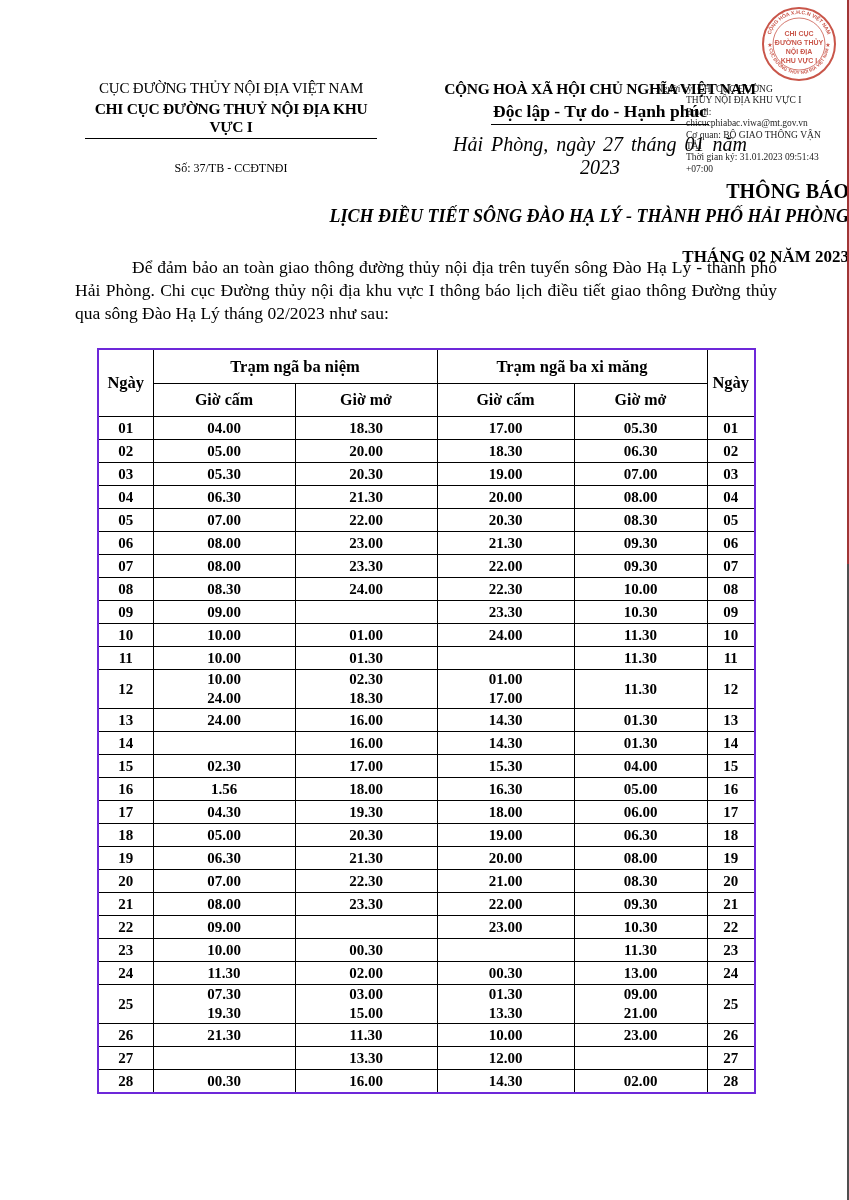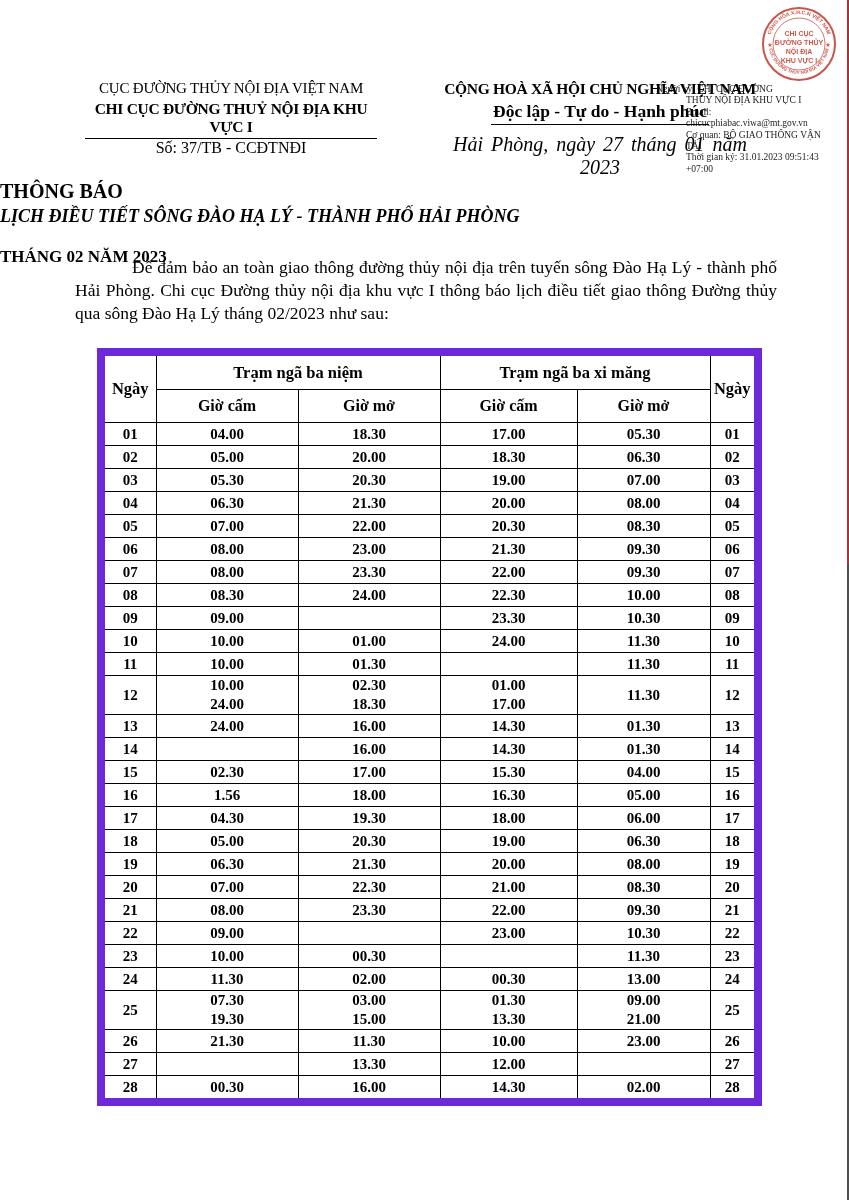--- a/index.html
+++ b/index.html
@@ -10,42 +10,42 @@
     background:#ffffff;
     font-family:"Liberation Serif","DejaVu Serif",serif;
     color:#000;
     overflow:hidden;
   }
   
   .org-block{position:absolute;left:85px;top:80px;width:292px;text-align:center;}
   .org-line1{font-size:15px;letter-spacing:-0.2px;}
   .org-line2{font-weight:bold;font-size:15.5px;letter-spacing:-0.3px;display:inline-block;
              border-bottom:1.5px solid #000;padding:1px 4px 2px 4px;margin-top:2px;}
-  .doc-number{font-size:16px;}
+  .doc-number{font-size:12px;margin-top:22px;}
 
   .national-block{position:absolute;left:441px;top:80px;width:318px;text-align:center;}
   .nat-line1{font-weight:bold;font-size:15.5px;letter-spacing:-0.3px;}
   .nat-line2{font-weight:bold;font-size:17.5px;display:inline-block;
              border-bottom:1.5px solid #000;padding:0 2px 2px 2px;margin-top:3px;}
   .dateline{font-style:italic;font-size:20px;margin-top:8px;word-spacing:3px;}
 
   
   .sig-block{
     position:absolute;left:686px;top:84px;width:170px;
     font-size:9.5px;line-height:11.4px;color:#1c1c1c;
     font-family:"Liberation Serif","DejaVu Serif",serif;
   }
   .sig-block div{white-space:nowrap;}
   .sig-line-0{margin-left:-30px;}
 
   
   .seal{position:absolute;left:760px;top:5px;width:78px;height:78px;opacity:.85;}
 
   
-  .title-block{position:absolute;left:0;top:180px;width:100%;text-align:left;}
+  .title-block{position:absolute;left:0;top:180px;width:100%;text-align:right;}
   .title-1{font-weight:bold;font-size:20px;}
   .title-2{font-weight:bold;font-size:18px;margin-top:3px;font-style:italic;}
   .title-3{font-weight:bold;font-size:17px;margin-top:20px;}
 
   
   .intro{
     position:absolute;left:75px;top:256px;width:702px;
     font-size:17.5px;line-height:23px;text-align:justify;text-indent:57px;
   }
 
@@ -57,21 +57,21 @@
   table.schedule col.c-day1{width:55px;}
   table.schedule col.c-t1{width:142px;}
   table.schedule col.c-t2{width:142px;}
   table.schedule col.c-t3{width:137px;}
   table.schedule col.c-t4{width:133px;}
   table.schedule col.c-day2{width:48px;}
   table.schedule th, table.schedule td{
     border:1px solid #000;text-align:center;vertical-align:middle;
     padding:0;font-weight:bold;
   }
-  table.schedule{border:8px solid #6d28d9;}
+  table.schedule{border:2px solid #6d28d9;}
   table.schedule thead tr.h1 th{height:33px;font-size:16.5px;}
   table.schedule thead tr.h2 th{height:32px;font-size:16px;}
   table.schedule thead th.day-head{font-size:16px;}
   table.schedule tbody td{height:22px;line-height:19px;font-size:15px;}
   
   .edge-artifact{position:absolute;right:0;top:0;width:2px;height:100%;}
 </style>
 </head>
 <body>
 

